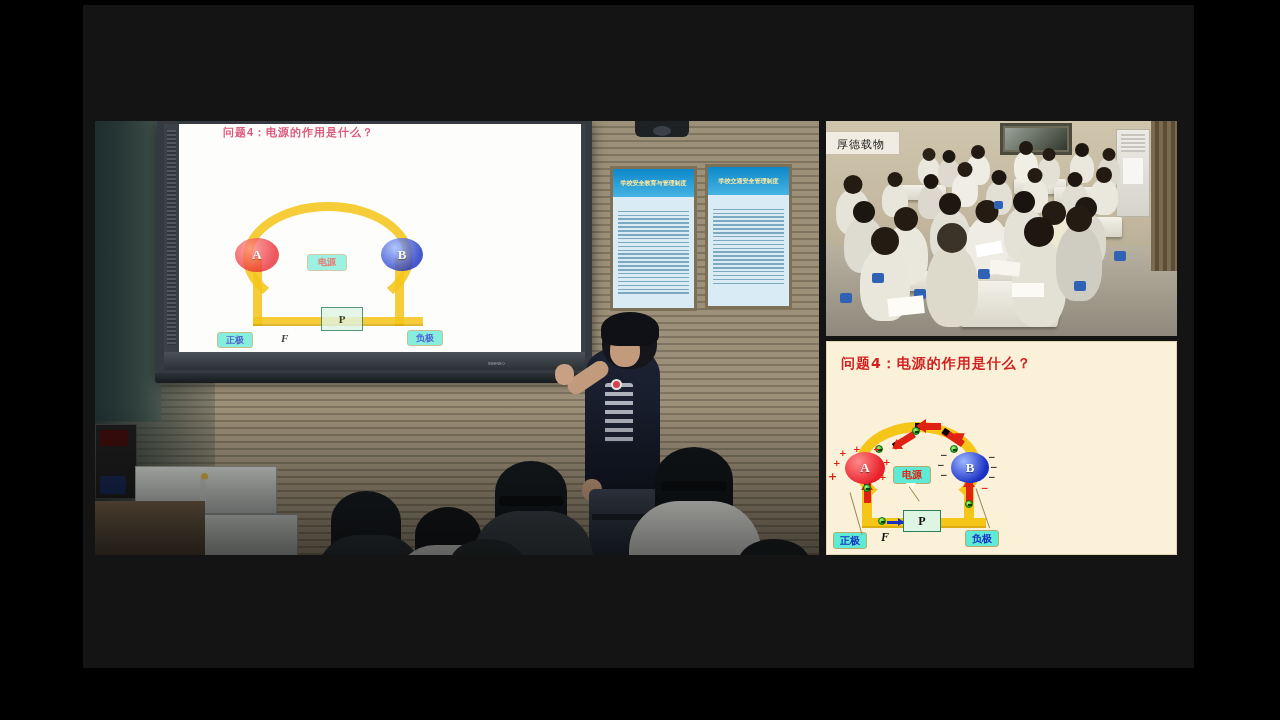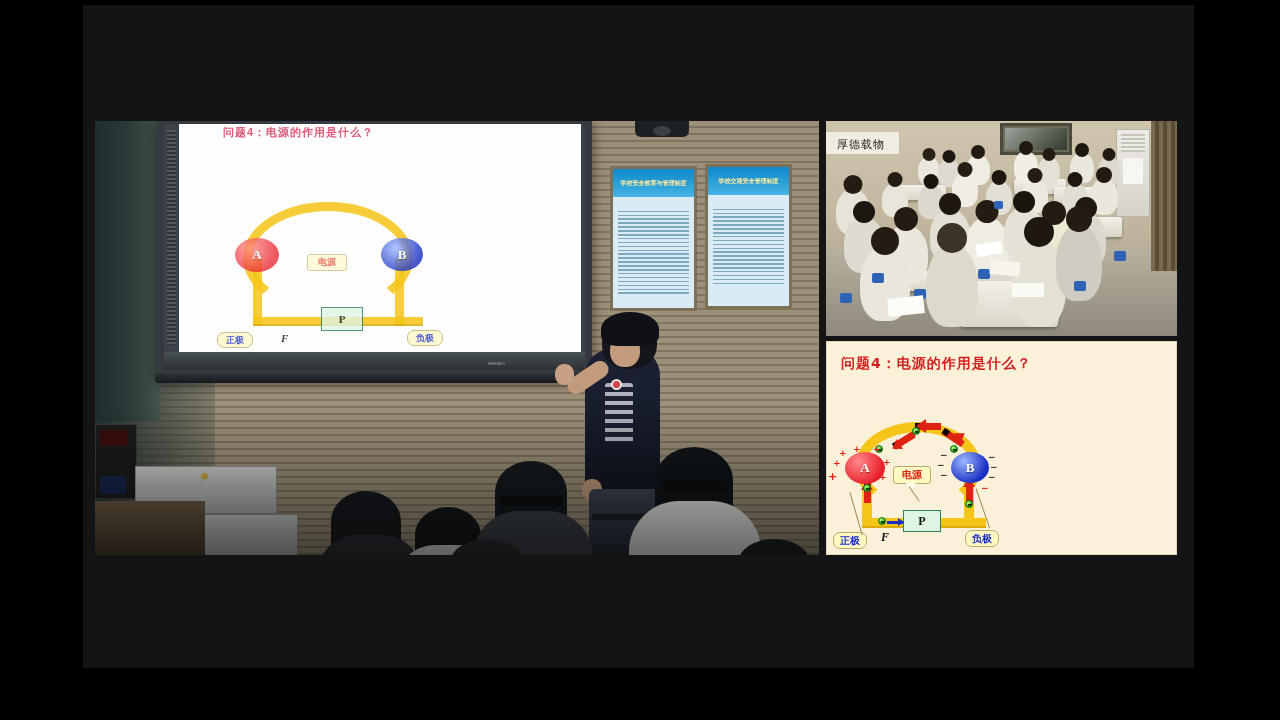--- a/index.html
+++ b/index.html
@@ -202,26 +202,26 @@
   .electron {
     position:absolute; width:8px; height:8px; border-radius:50%;
     background: radial-gradient(circle at 35% 30%, #b6ff7a, #1a9e17 75%);
     border:1px solid #0d6e0b;
   }
   .electron::after{
     content:""; position:absolute; left:2px; top:3px;
     width:4px; height:1.5px; background:#0b3d07;
   }
   .callout {
-    position:absolute; background:#fef9c3; border:1px solid #b9a96a;
+    position:absolute; background:#5eead4; border:1px solid #b9a96a;
     border-radius:3px; display:flex; align-items:center; justify-content:center;
     font-weight:700; font-family:"DejaVu Sans", sans-serif;
   }
   .callout.red { color:#e02212; }
-  .callout.blue { color:#1a2fc4;border-radius:7px; }
+  .callout.blue { color:#1a2fc4; }
   .pbox {
     position:absolute; background:#dff5e4; border:1px solid #2e7d5b;
     display:flex; align-items:center; justify-content:center;
     font-weight:700; color:#111; font-family:"Liberation Serif", serif;
   }
   .sign { position:absolute; font-weight:700; font-family:"DejaVu Sans", sans-serif; }
   .sign.plus { color:#e02212; }
   .sign.minus { color:#333; }
   .flabel {
     position:absolute; font-style:italic; font-weight:700;

